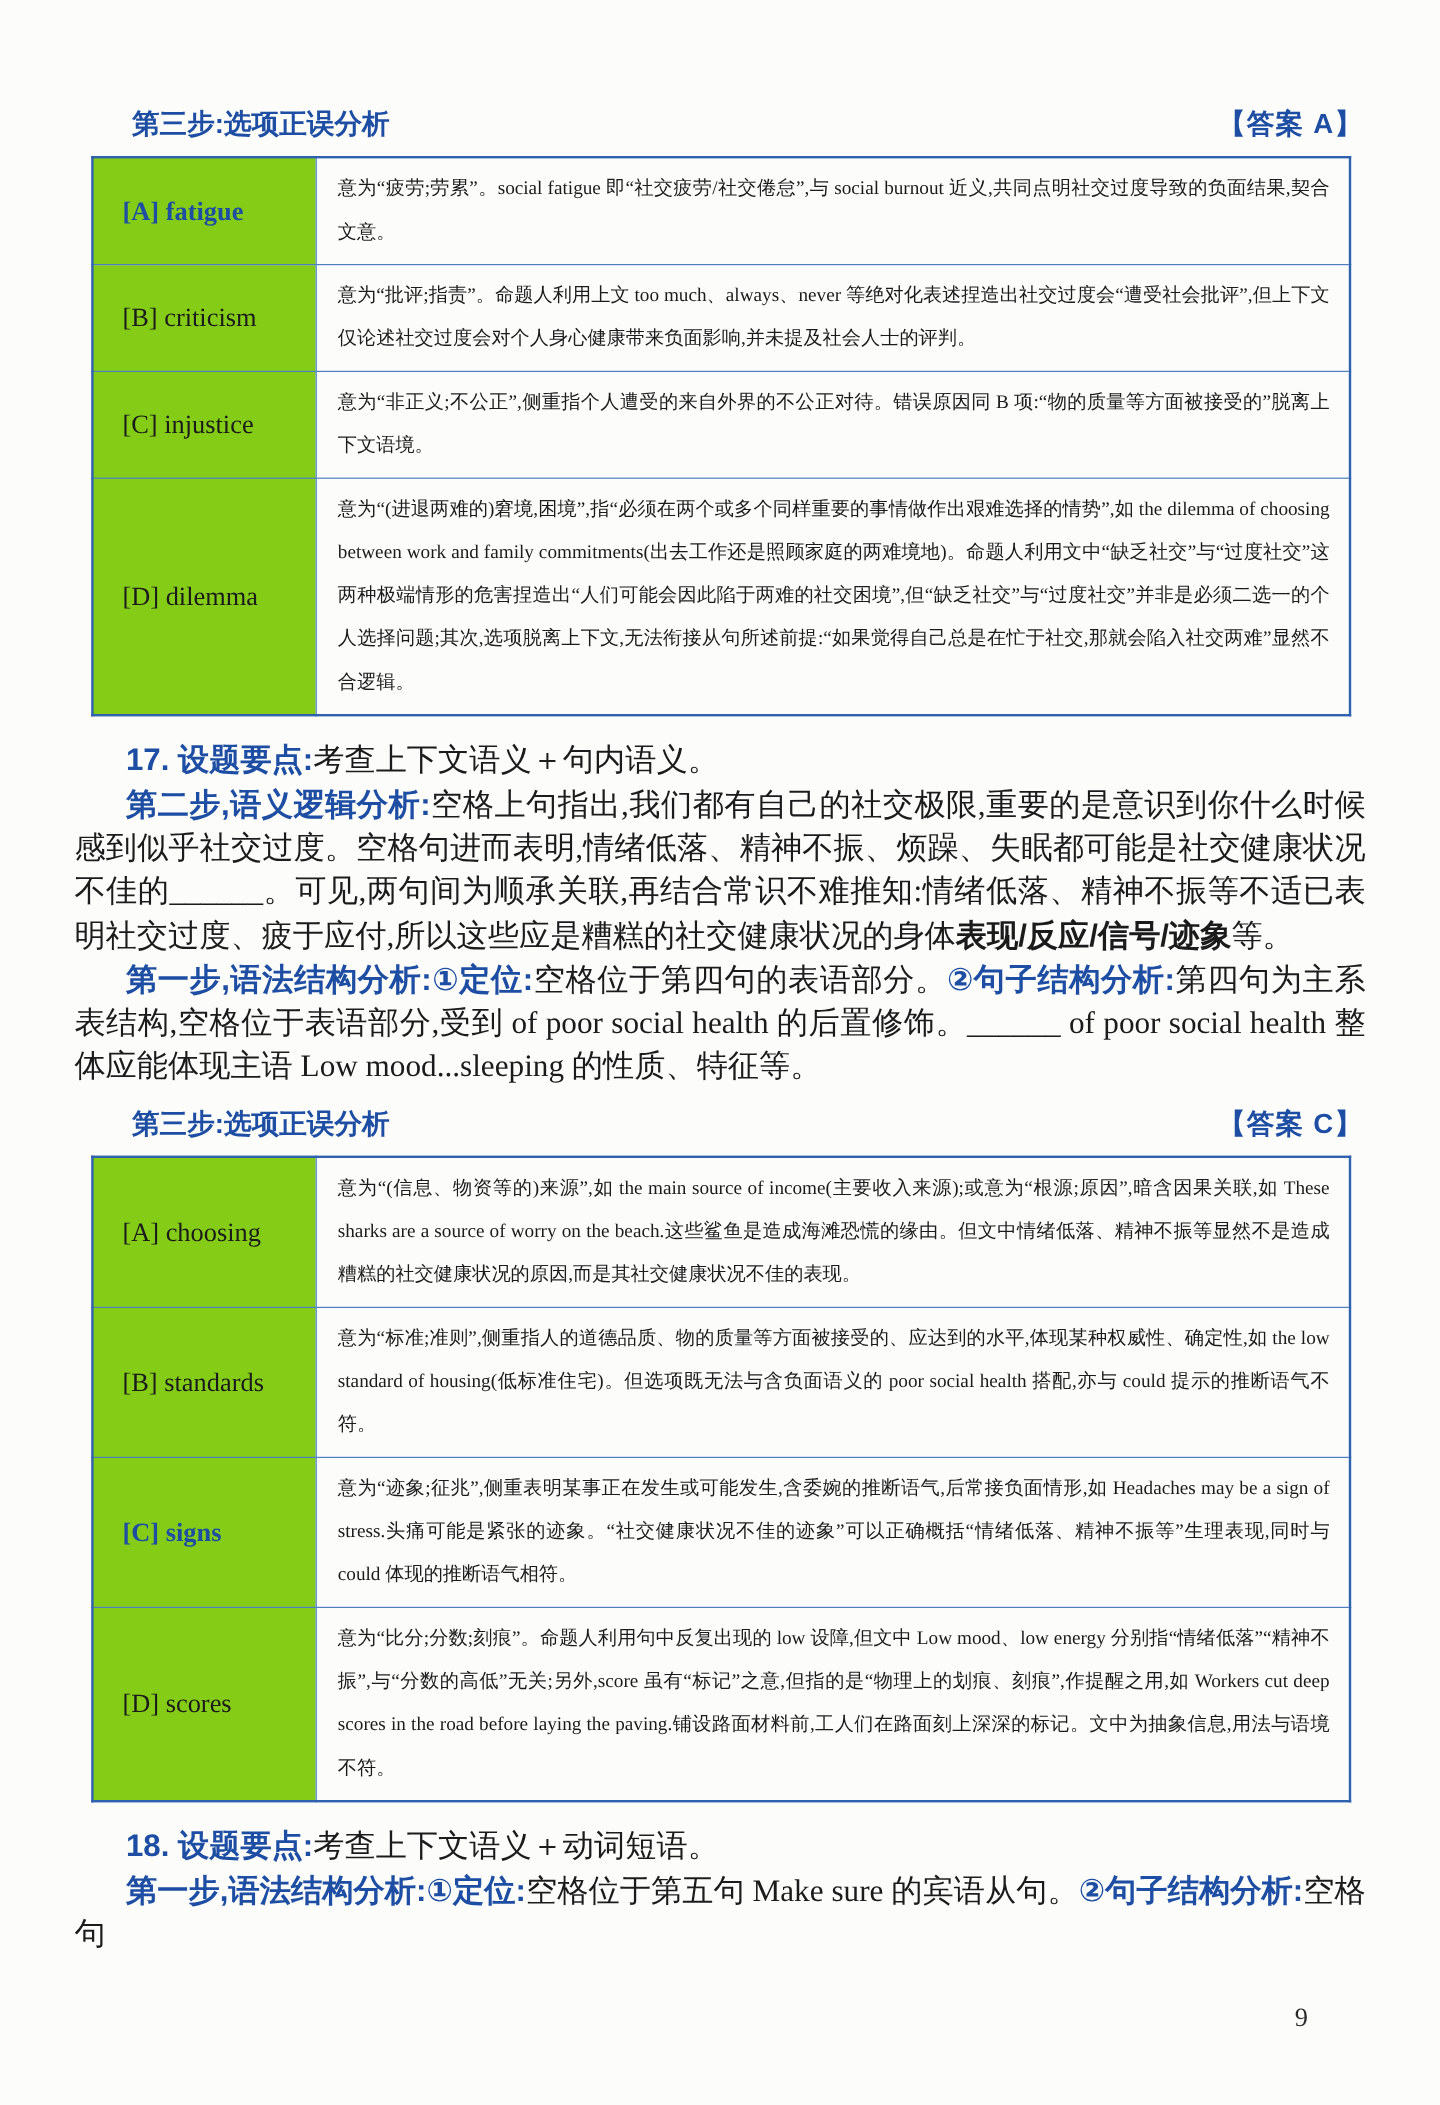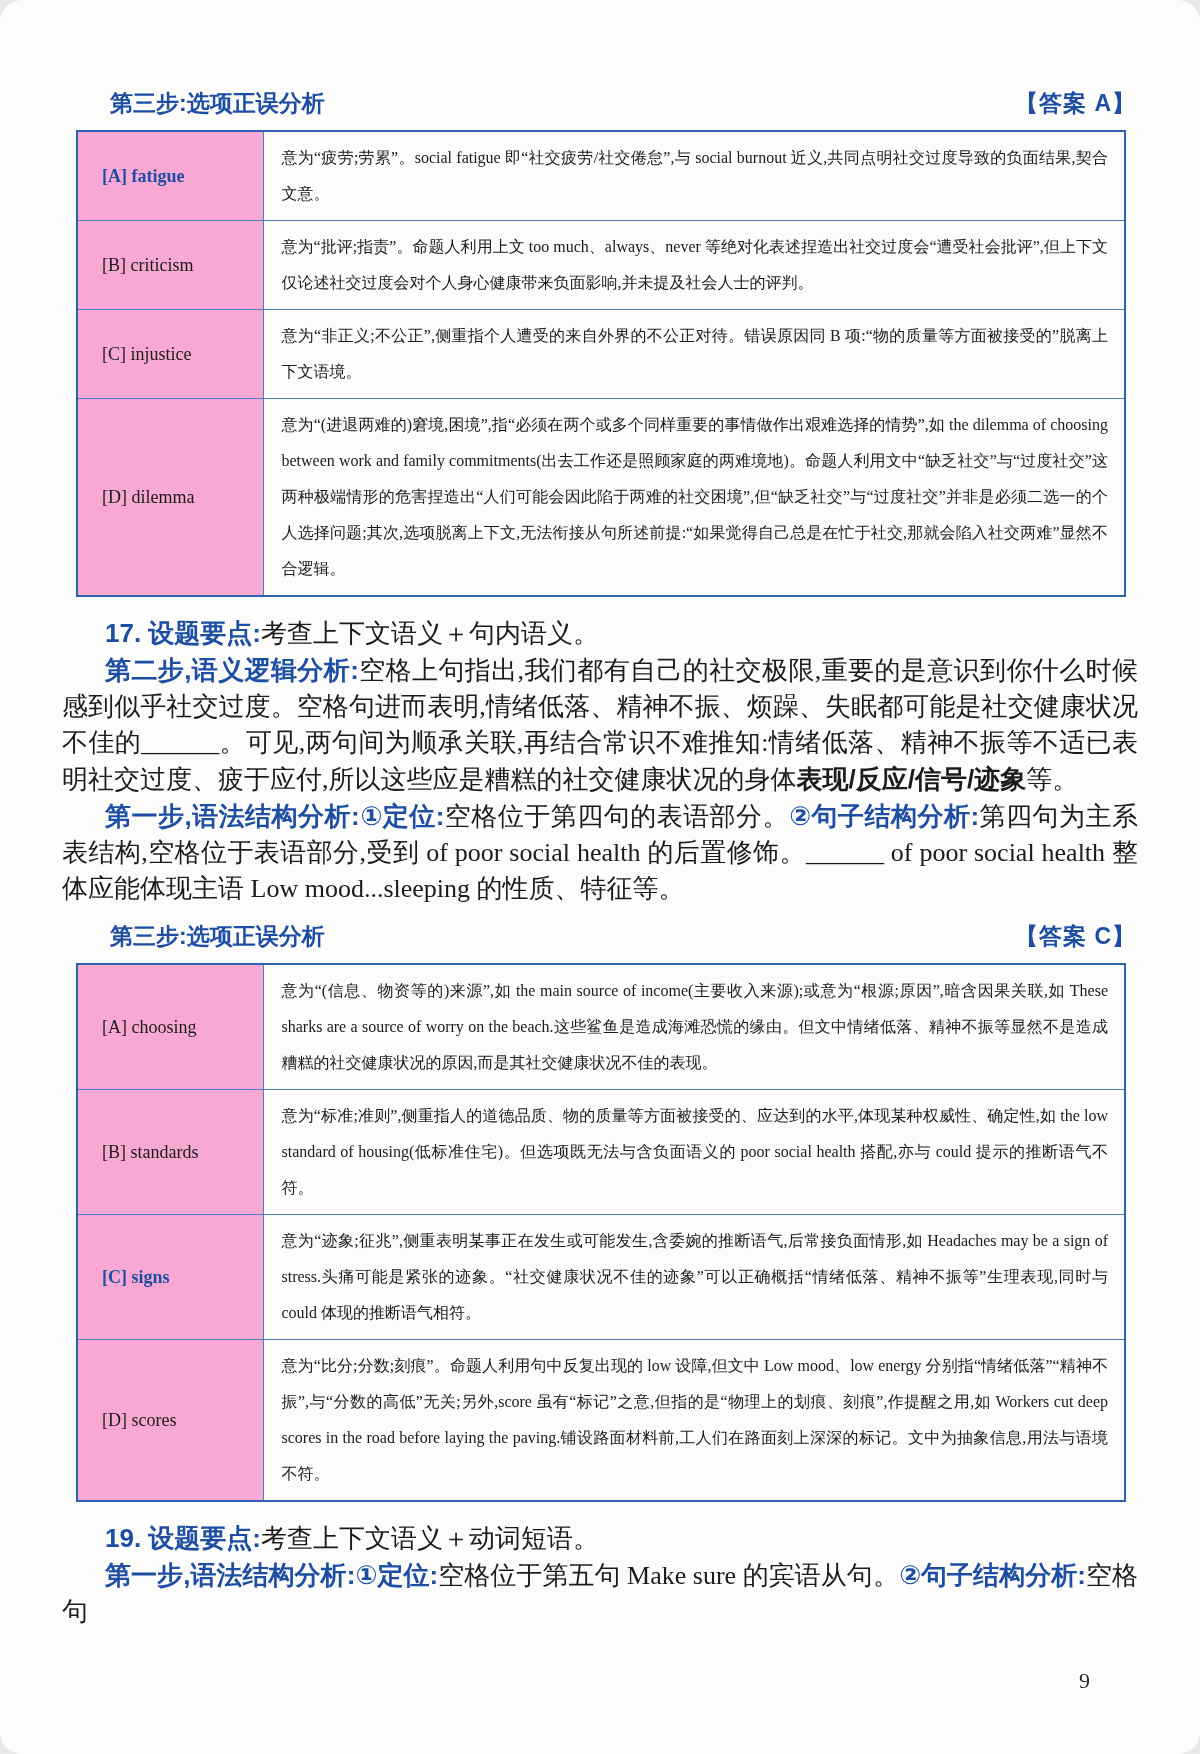--- a/index.html
+++ b/index.html
@@ -6,21 +6,20 @@
   html,body { margin:0; padding:0; }
   body { background:#e8e8e6; }
   .page {
     position:relative;
     width:1200px; height:1754px;
     margin:0 auto;
     background:#fcfcfa;
     overflow:hidden;
     font-family:"Liberation Serif","DejaVu Serif",serif;
     color:#1b1b1b;
-    border-radius:22px;
   }
   .content { padding:88px 62px 0 62px; }
 
   .sec-head {
     display:flex; justify-content:space-between; align-items:baseline;
     font-family:"Liberation Sans","DejaVu Sans",sans-serif;
     font-weight:bold; color:#1d4ea3;
     font-size:23px; line-height:30px;
     padding-left:48px; padding-right:2px;
   }
@@ -29,24 +28,24 @@
   table.opt-table {
     border-collapse:collapse;
     width:1050px;
     margin:12px 4px 0 14px;
     border:2px solid #2f62ae;
     table-layout:fixed;
   }
   table.opt-table td { border:1px solid #4d7fc0; }
   td.opt-label {
     width:186px;
-    font-size:18px;
+    font-size:22px;
     padding:4px 4px 4px 24px;
     vertical-align:middle;
-    background:#f9a8d4;
+    background:#84cc16;
   }
   td.opt-label.correct {
     color:#1d4ea3;
     font-weight:bold;
     font-family:"Liberation Serif","DejaVu Serif",serif;
   }
   td.opt-text {
     font-size:16px;
     line-height:36px;
     padding:8px 16px 8px 18px;
@@ -138,20 +137,20 @@
           <td class="opt-text">意为“迹象;征兆”,侧重表明某事正在发生或可能发生,含委婉的推断语气,后常接负面情形,如 Headaches may be a sign of stress.头痛可能是紧张的迹象。“社交健康状况不佳的迹象”可以正确概括“情绪低落、精神不振等”生理表现,同时与 could 体现的推断语气相符。</td>
         </tr>
         <tr>
           <td class="opt-label">[D] scores</td>
           <td class="opt-text">意为“比分;分数;刻痕”。命题人利用句中反复出现的 low 设障,但文中 Low mood、low energy 分别指“情绪低落”“精神不振”,与“分数的高低”无关;另外,score 虽有“标记”之意,但指的是“物理上的划痕、刻痕”,作提醒之用,如 Workers cut deep scores in the road before laying the paving.铺设路面材料前,工人们在路面刻上深深的标记。文中为抽象信息,用法与语境不符。</td>
         </tr>
       </tbody>
     </table>
 
     <div class="para-group">
-      <p class="para"><span class="lead">19. 设题要点:</span><span>考查上下文语义＋动词短语。</span></p>
+      <p class="para"><span class="lead">18. 设题要点:</span><span>考查上下文语义＋动词短语。</span></p>
       <p class="para"><span class="lead">第一步,语法结构分析:</span><span class="lead">①定位:</span><span>空格位于第五句 Make sure 的宾语从句。</span><span class="lead">②句子结构分析:</span><span>空格句</span></p>
     </div>
 
   </div>
 
   <div class="page-number">9</div>
 </div>
 
 </body></html>

